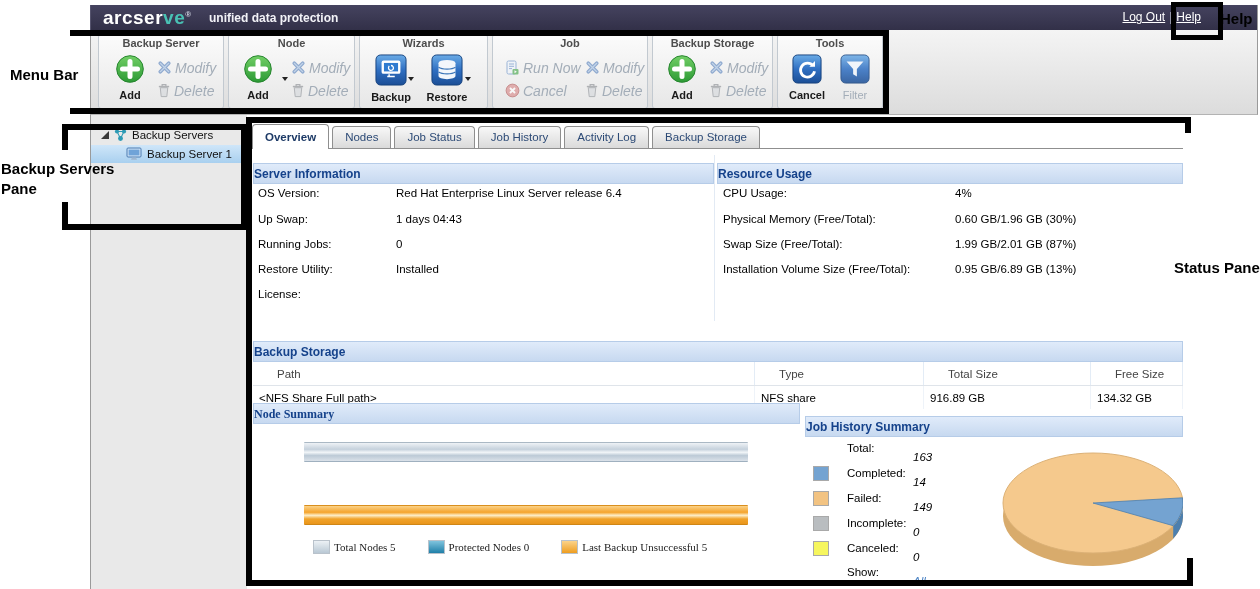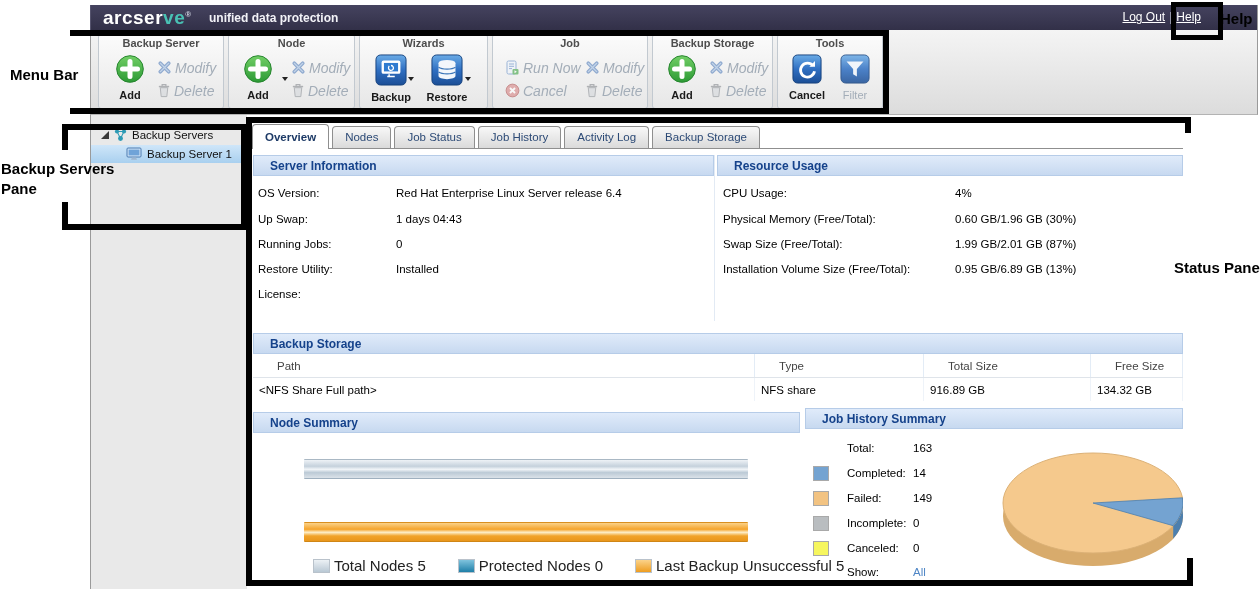--- a/index.html
+++ b/index.html
@@ -63,52 +63,52 @@
   .tabstrip{position:absolute;left:0px;top:7px;width:936px;height:27px;
             border-bottom:1px solid #8f8f8f;display:flex;align-items:flex-end;
             padding-left:5px;box-sizing:border-box;}
   .tab{height:21px;line-height:21px;padding:0 12px;margin-right:3px;font-size:11.5px;
        color:#2c4a76;background:linear-gradient(#f8f8f8,#dadada);
        border:1px solid #8f8f8f;border-bottom:none;border-radius:4px 4px 0 0;cursor:pointer;margin-top:8px;}
   .tab.active{height:24px;line-height:24px;background:#fff;font-weight:bold;
               color:#1d3a66;position:relative;top:1px;}
   
   .panel{position:absolute;box-sizing:border-box;}
-  .phead{height:21px;line-height:21px;padding-left:16px;font-size:12px;font-weight:bold;
+  .phead{height:21px;line-height:21px;padding-left:0;font-size:12px;font-weight:bold;
          color:#15428b;background:linear-gradient(#e0ebfa,#c7d9f0);
-         border:1px solid #b6cce8;box-sizing:border-box;}
+         border:1px solid #b6cce8;box-sizing:border-box;margin-top:8px;}
   .p-si{left:6px;top:40px;width:462px;height:166px;border-right:1px solid #e2eaf4;}
   .p-ru{left:470px;top:40px;width:466px;height:166px;}
   .p-bs{left:6px;top:218px;width:930px;}
-  .p-ns{left:6px;top:297px;width:547px;height:176px;}
+  .p-ns{left:6px;top:280px;width:547px;height:176px;font-family:Liberation Serif, serif;}
   .p-jh{left:558px;top:293px;width:378px;height:176px;}
   .kvrow{position:absolute;font-size:11.5px;color:#000;white-space:nowrap;}
   .kvrow .k{display:inline-block;}
   .p-si .k{width:138px;} .p-ru .k{width:232px;}
   
   .tbl{width:100%;border-collapse:collapse;table-layout:fixed;font-size:11.5px;}
   .tbl th{height:21px;text-align:left;font-weight:normal;color:#444;
           border-bottom:1px solid #dfe4ea;border-right:1px solid #e3ecf6;padding-left:24px;}
   .tbl td{height:21px;color:#000;padding-left:6px;border-right:1px solid #eef3f9;}
   .tbl .c1{width:476px;} .tbl .c2{width:143px;} .tbl .c3{width:141px;}
   
   .bar{position:absolute;left:51px;width:444px;height:18px;border-radius:1px;}
   .bar-total{top:47px;background:linear-gradient(#eef2f6,#c5d1dc 35%,#f1f5f8 52%,#bccad6 70%,#dbe2e9);border-top:1px solid #aab8c4;border-bottom:1px solid #9fb0bf;}
   .bar-fail{top:110px;background:linear-gradient(#fbd288,#f5a42c 35%,#fdeec8 52%,#f1a32a 72%,#e9961b);border-top:1px solid #d98f1f;border-bottom:1px solid #cf8616;}
-  .ns-legend{position:absolute;top:145px;left:60px;display:flex;font-size:15px;color:#222;text-align:right;}
+  .ns-legend{position:absolute;top:145px;left:60px;display:flex;font-size:11px;color:#222;text-align:right;}
   .ns-item{display:flex;align-items:center;margin-right:32px;white-space:nowrap;}
   .swatch{width:17px;height:14px;margin-right:4px;border:1px solid #b9c2cb;box-sizing:border-box;}
   .sw-total{background:linear-gradient(#ecf1f5,#b9c8d4);}
   .sw-prot{background:linear-gradient(#7fc3dd,#1f7fa8);}
   .sw-fail{background:linear-gradient(#fbd38a,#ee9d20);}
   
   .jh-row{position:absolute;left:6px;font-size:11.5px;color:#000;height:18px;}
   .jh-sw{position:absolute;left:2px;top:0;width:16px;height:15px;border:1px solid #a9a9a9;box-sizing:border-box;}
   .jh-lab{position:absolute;left:36px;top:1px;}
-  .jh-val{position:absolute;left:102px;top:1px;}
+  .jh-val{position:absolute;left:102px;top:10px;font-style:italic;}
   .jh-link{color:#4f86c6;cursor:pointer;}
   .pie{position:absolute;left:178px;top:22px;}
 </style>
 </head>
 <body>
 
 <svg width="0" height="0" style="position:absolute">
   <defs>
     <linearGradient id="blueBtn" x1="0" y1="0" x2="0" y2="1">
       <stop offset="0" stop-color="#6aabe6"></stop>

